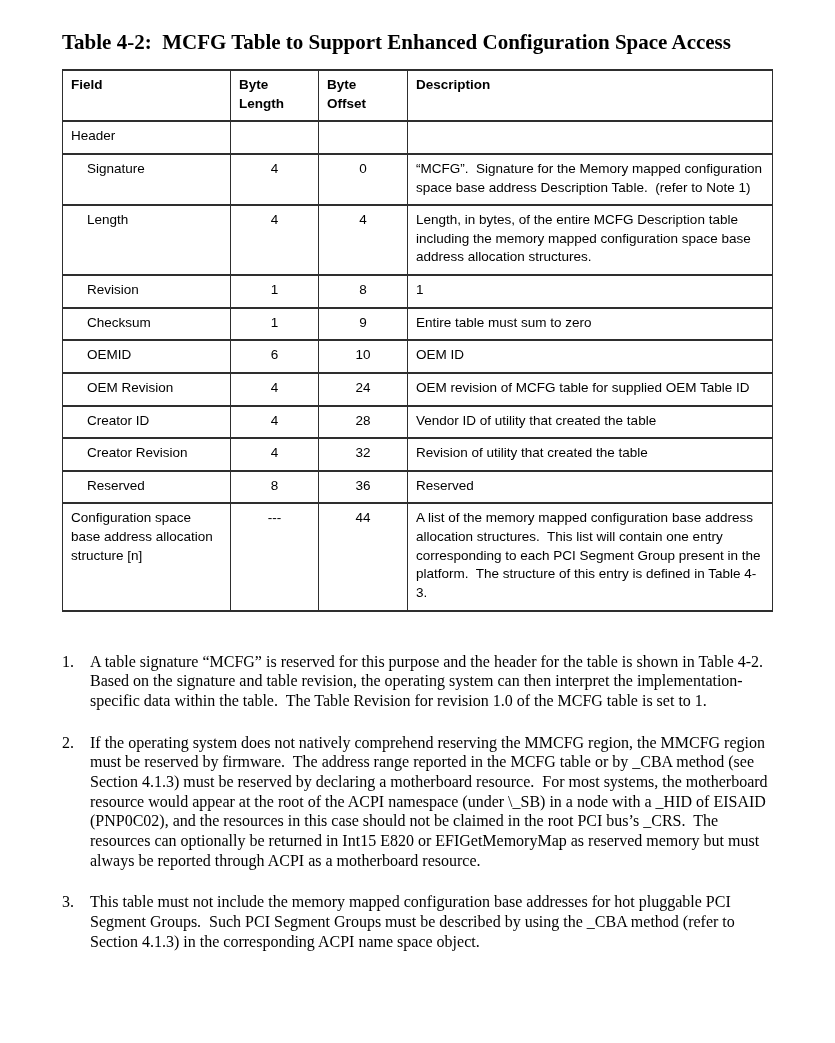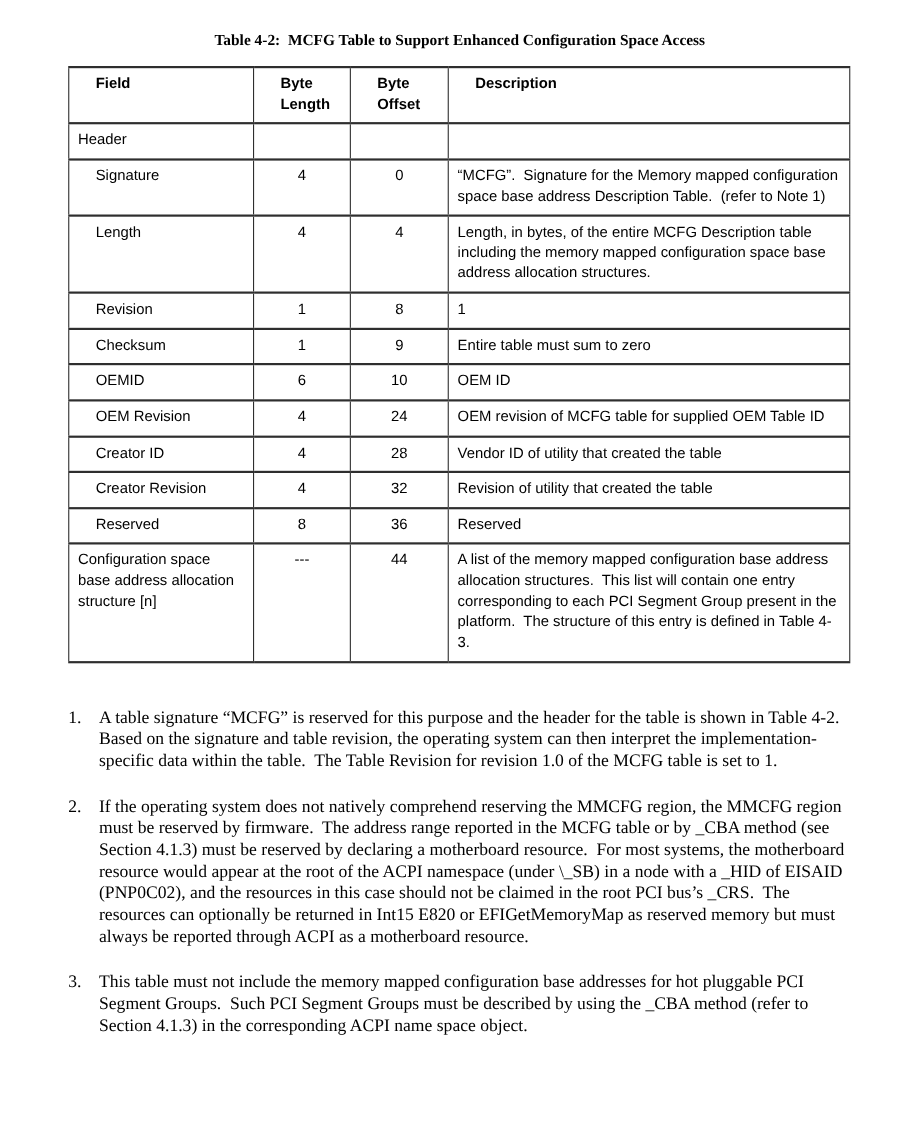--- a/index.html
+++ b/index.html
@@ -16,22 +16,22 @@
   }
   .page {
     box-sizing: border-box;
     width: 835px;
     height: 1043px;
     padding: 26px 61px 0 62px;
   }
   .caption {
     font-family: "Liberation Serif", serif;
     font-weight: bold;
-    font-size: 14px;
-    text-align: center;
+    font-size: 21px;
+    text-align: left;
     white-space: pre-wrap;
     margin: 4px 0 14px 0;
   }
   table.spec {
     border-collapse: collapse;
     width: 710px;
     table-layout: fixed;
   }
   table.spec th,
   table.spec td {
@@ -43,21 +43,20 @@
     font-size: 13.5px;
     line-height: 1.38;
     padding: 5px 8px 7px 8px;
   }
   table.spec th {
     text-align: left;
     font-weight: bold;
   }
   table.spec th .hline {
     display: block;
-    margin-left: 16px;
   }
   td.cell-field {
     padding-left: 7px;
   }
   tr.indent td.cell-field {
     padding-left: 24px;
   }
   td.cell-num {
     text-align: center;
   }

